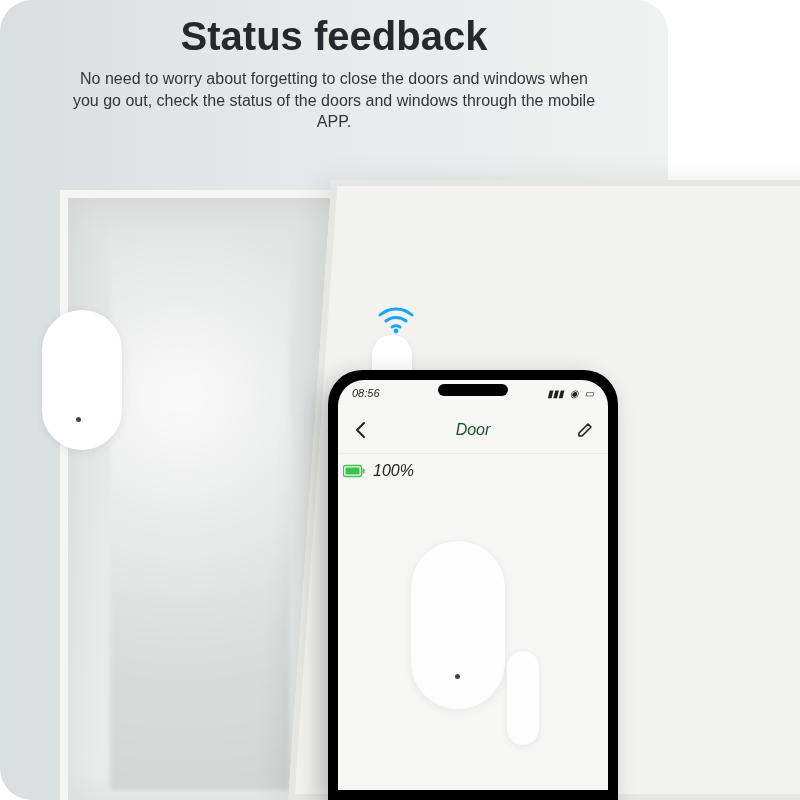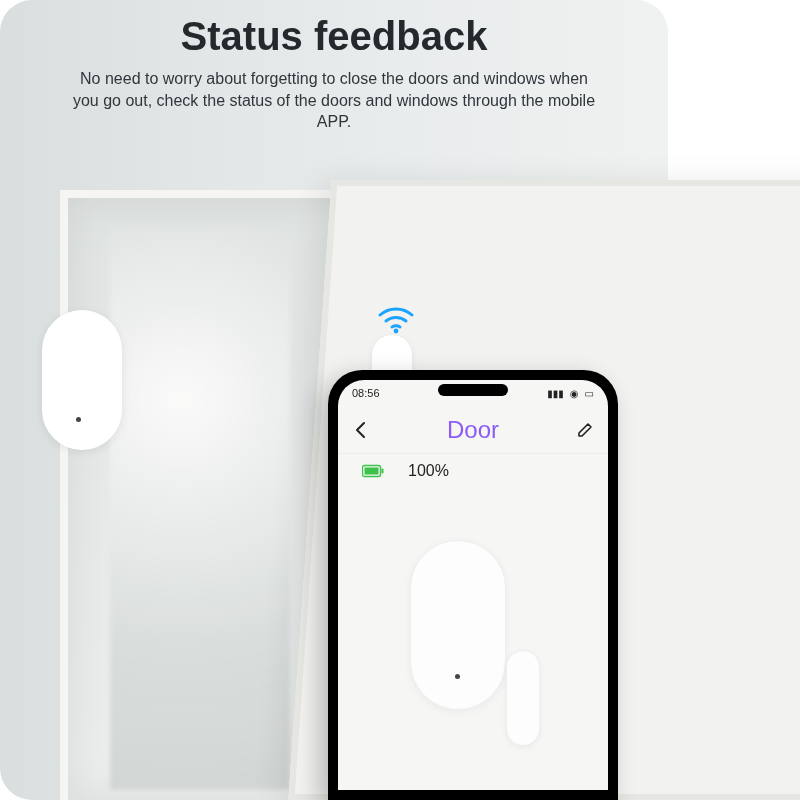--- a/index.html
+++ b/index.html
@@ -94,20 +94,21 @@
 
   
   .phone {
     position: absolute;
     right: 50px; bottom: 0;
     width: 290px; height: 430px;
     background: #000;
     border-radius: 34px 34px 0 0;
     padding: 10px;
     box-shadow: -8px 8px 25px rgba(0,0,0,0.25);
+    font-style: italic;
   }
   .screen {
     position: relative;
     width: 100%; height: 100%;
     background: #f6f6f5;
     border-radius: 26px 26px 0 0;
     overflow: hidden;
   }
   .statusbar {
     display: flex; justify-content: space-between; align-items: center;
@@ -130,26 +131,26 @@
   .apphdr .back, .apphdr .edit {
     position: absolute; top: 0; height: 48px;
     display: flex; align-items: center;
     font-size: 20px;
     color: #222;
     padding: 0 14px;
     cursor: pointer;
   }
   .apphdr .back { left: 0; }
   .apphdr .edit { right: 0; }
-  .apphdr .title { font-size: 24px; color: #8b5cf6; font-weight: 400; }
+  .apphdr .title { font-size: 16px; color: #14532d; font-weight: 400; }
 
   .battery-row {
     display: flex; align-items: center;
-    padding: 8px 16px 0 24px;
-    font-size: 16px; color: #222; gap: 16px;
+    padding: 8px 16px 0 5px;
+    font-size: 16px; color: #222;
   }
   .battery-row svg { margin-right: 8px; }
 
   .screen-sensor-wrap{
     position: relative;
     margin-top: 60px;
     height: 260px;
   }
   .screen-sensor-main{
     position:absolute; left:72px; top:0;

